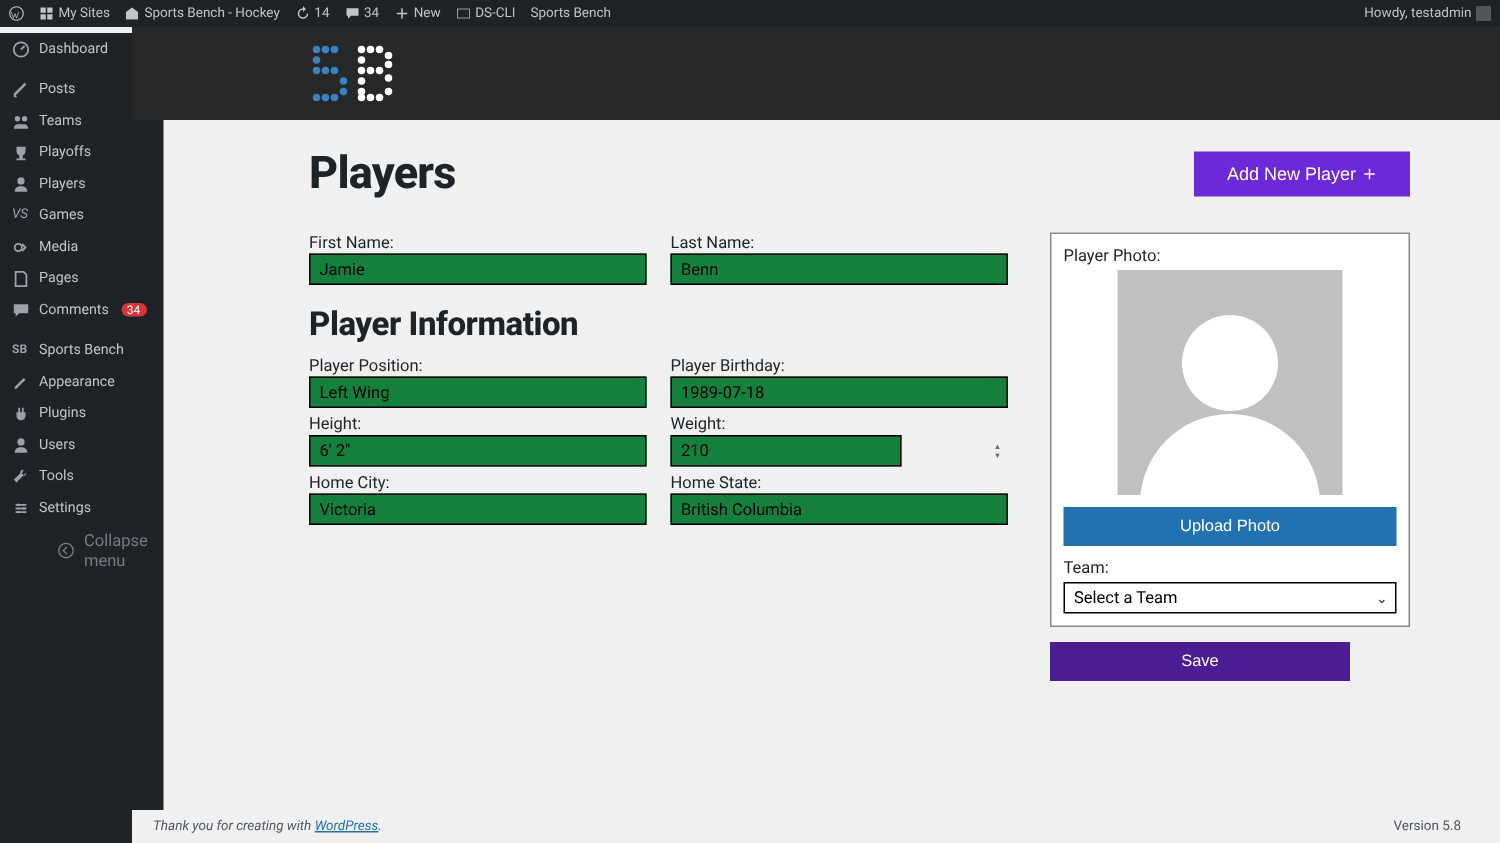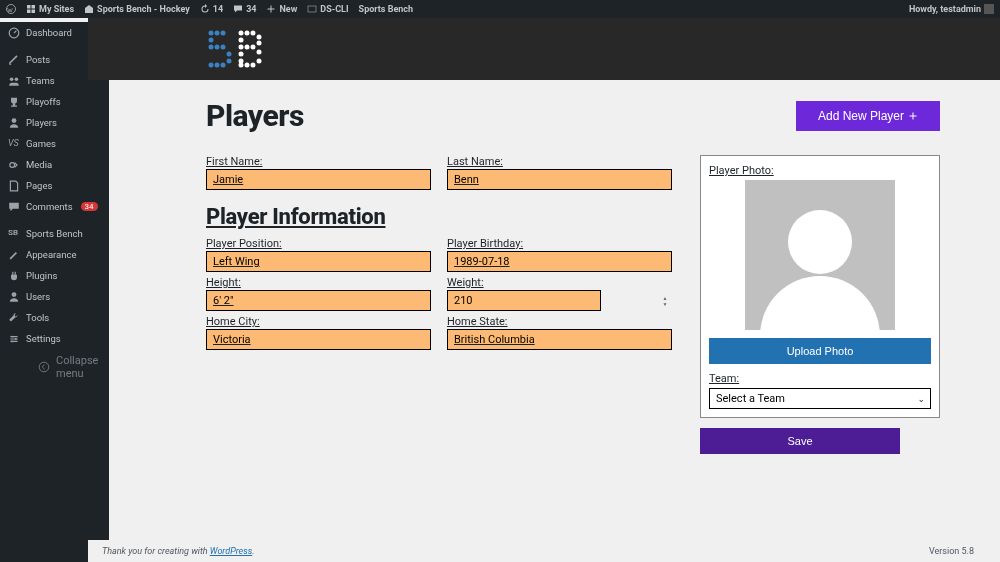--- a/index.html
+++ b/index.html
@@ -1,19 +1,19 @@
 <!DOCTYPE html>
 <html><head>
 <meta charset="utf-8">
 <style>
 * { margin: 0; padding: 0; box-sizing: border-box; }
 body { font-family: -apple-system, BlinkMacSystemFont, "Segoe UI", Roboto, sans-serif; font-size: 13px; color: #1d2327; background: #f0f0f1; width: 1000px; height: 562px; overflow: hidden; position: relative; }
 
 
-.adminbar { background: #1d2327; color: #c3c4c7; height: 18px; display: flex; align-items: center; font-size: 9px; padding: 0 6px; justify-content: space-between; font-weight: bold; }
+.adminbar { background: #1d2327; color: #c3c4c7; height: 18px; display: flex; align-items: center; font-size: 9px; padding: 0 6px; justify-content: space-between; }
 .adminbar .left, .adminbar .right { display: flex; align-items: center; gap: 10px; }
 .adminbar .item { display: flex; align-items: center; gap: 3px; cursor: pointer; }
 .adminbar svg { width: 10px; height: 10px; fill: #c3c4c7; }
 .avatar-sq { width: 10px; height: 10px; background: #555; }
 
 
 .sidebar { position: absolute; top: 22px; left: 0; width: 109px; bottom: 0; background: #1d2327; color: #c3c4c7; font-size: 9.5px; }
 .sidebar .item { display: flex; align-items: center; gap: 6px; padding: 4.5px 8px; cursor: pointer; }
 .sidebar .item svg, .sidebar .item .ico { width: 12px; height: 12px; fill: #9ca2a7; flex-shrink: 0; }
 .sidebar .sb { font-weight: bold; font-size: 8px; color: #9ca2a7; }
@@ -24,26 +24,26 @@
 .main { position: absolute; top: 18px; left: 88px; right: 0; bottom: 0; overflow: auto; }
 .brandbar { background: #282828; height: 62px; display: flex; align-items: center; padding-left: 118px; }
 .brandbar .logo { display: flex; gap: 2px; }
 
 .content { padding: 18px 60px 0 118px; }
 .page-head { display: flex; justify-content: space-between; align-items: center; margin-bottom: 22px; }
 .page-title { font-size: 30px; font-weight: 800; letter-spacing: -0.5px; }
 .add-btn { background: #6d28d9; color: #fff; border: none; padding: 8px 22px; font-size: 12px; display: flex; align-items: center; gap: 4px; cursor: pointer; }
 .add-btn svg { width: 10px; height: 10px; fill: #fff; }
 
-.cols { display: flex; gap: 28px; align-items: flex-start; text-decoration: underline; }
+.cols { display: flex; gap: 28px; align-items: flex-start; }
 .left-col { flex: 1; }
 .form-row { display: flex; gap: 16px; margin-bottom: 4px; }
 .form-group { flex: 1; display: flex; flex-direction: column; }
 .form-group label { font-size: 11px; margin-bottom: 1px; }
-.form-group input { border: 1px solid #000; padding: 3px 6px; font-size: 11px; background: #fdba74; font-family: inherit; }
+.form-group input { border: 1px solid #000; padding: 3px 6px; font-size: 11px; background: #15803d; font-family: inherit; }
 .form-group .num { position: relative; }
 .form-group .num .spin { position: absolute; right: 2px; top: 2px; bottom: 2px; width: 10px; display: flex; flex-direction: column; font-size: 5px; color: #666; justify-content: center; align-items: center; }
 .section-title { font-size: 22px; font-weight: 800; margin: 14px 0 8px; letter-spacing: -0.3px; }
 
 .right-col { width: 240px; border: 1px solid #888; padding: 8px; background: #fff; }
 .right-col .lbl { font-size: 11px; margin-bottom: 3px; display: block; }
 .placeholder { width: 150px; height: 150px; background: #c0c0c0; margin: 0 auto 8px; position: relative; overflow: hidden; }
 .placeholder .head { width: 64px; height: 64px; background: #fff; border-radius: 50%; position: absolute; left: 43px; top: 30px; }
 .placeholder .body { width: 120px; height: 70px; background: #fff; border-radius: 60px 60px 0 0; position: absolute; left: 15px; top: 96px; }
 .btn-blue { background: #2271b1; color: #fff; border: none; width: 100%; padding: 7px 0; font-size: 11px; cursor: pointer; }

